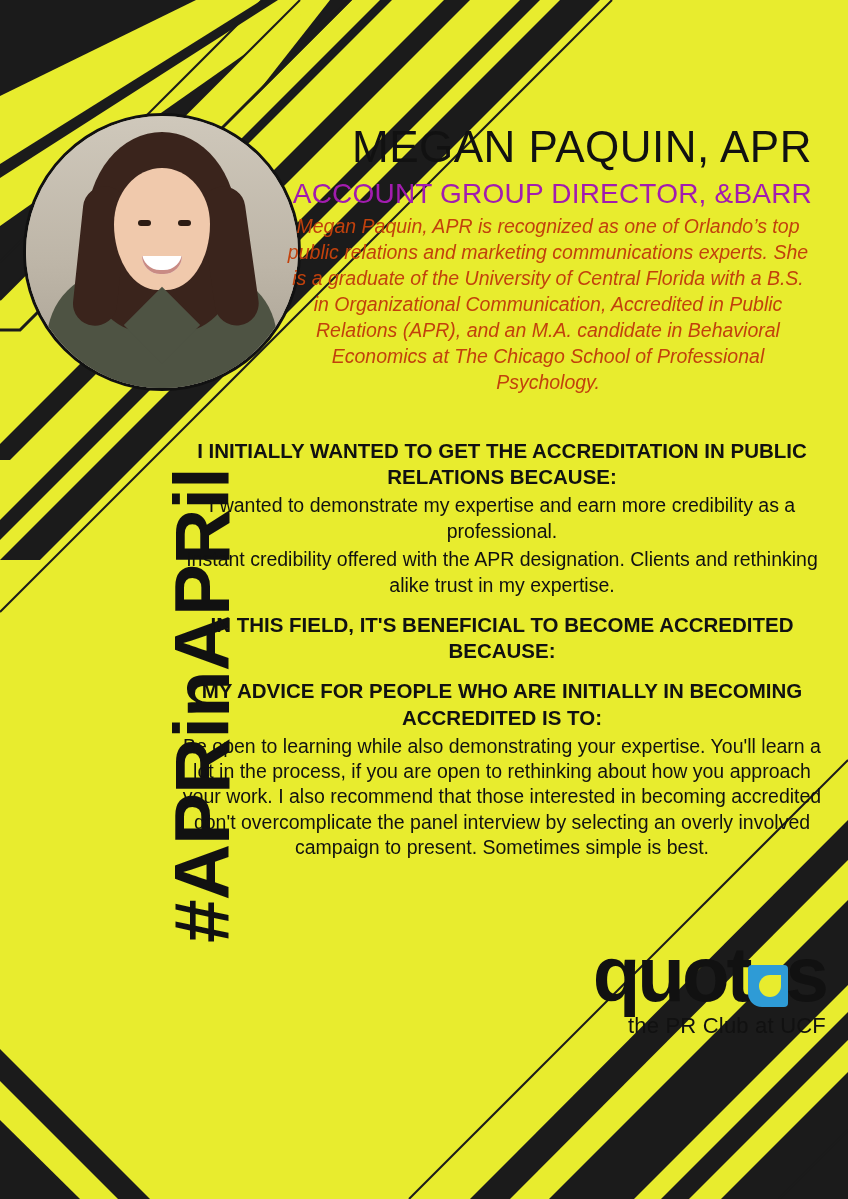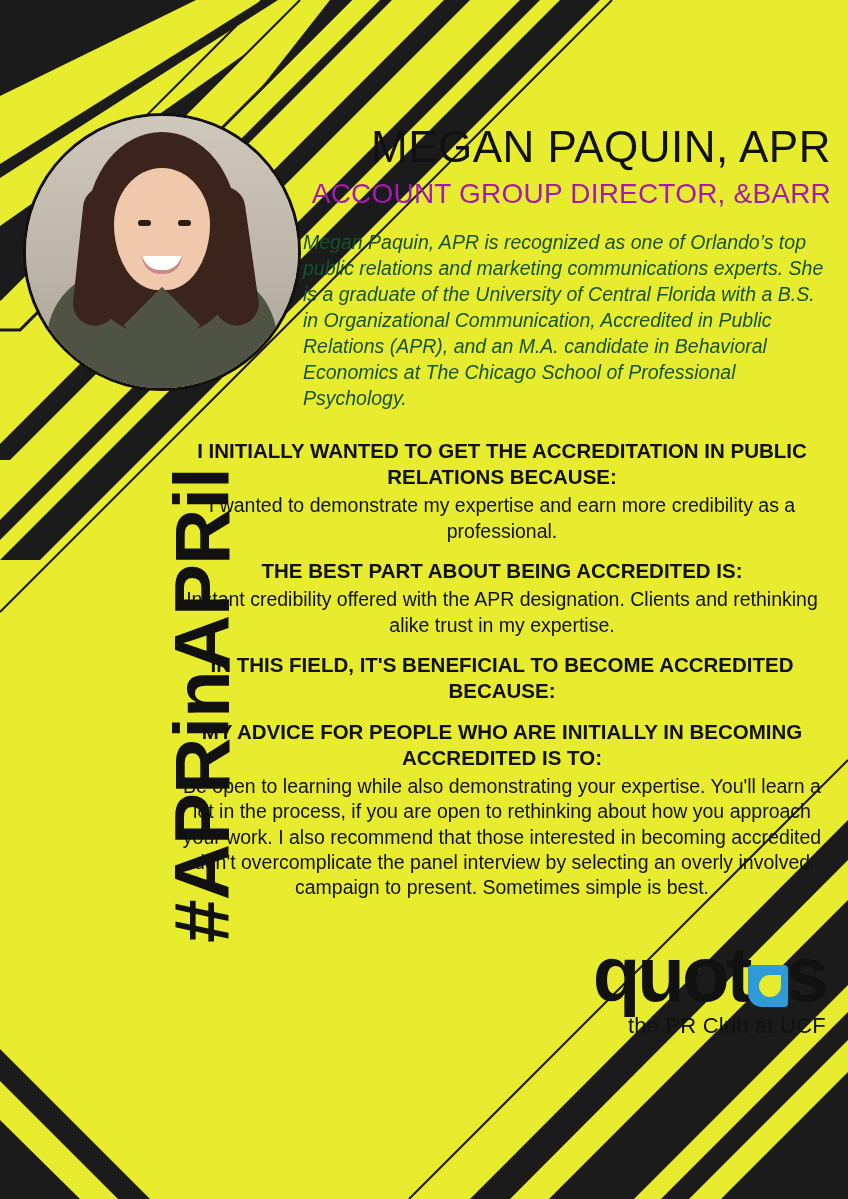--- a/index.html
+++ b/index.html
@@ -133,21 +133,21 @@
     top: 160px;
     transform: translateX(-50%);
     width: 50px;
     height: 46px;
     background: #e2b896;
   }
 
   
   .header-block {
     position: absolute;
-    left: 303px;
+    left: 284px;
     top: 124px;
     width: 528px;
     text-align: right;
   }
   .name {
     font-size: 44px;
     letter-spacing: 0.5px;
     font-weight: 400;
     color: #111111;
     line-height: 1.05;
@@ -155,26 +155,26 @@
   }
   .role {
     margin-top: 8px;
     font-size: 28px;
     font-weight: 400;
     color: #a21caf;
     letter-spacing: 0.2px;
     white-space: nowrap;
   }
   .bio {
-    margin-top: 20px;
+    margin-top: 4px;
     font-size: 19.5px;
     line-height: 1.33;
     font-style: italic;
-    color: #14532d;
-    text-align: left;
+    color: #c2410c;
+    text-align: center;
   }
 
   
   .hashtag {
     position: absolute;
     left: -78px;
     top: 660px;
     width: 560px;
     transform: rotate(-90deg);
     transform-origin: center center;
@@ -337,21 +337,20 @@
     </div>
 
     <div class="hashtag">#APRinAPRil</div>
 
     <div class="qa-area">
       <div class="qa-item">
         <div class="q">I INITIALLY WANTED TO GET THE ACCREDITATION IN PUBLIC RELATIONS BECAUSE:</div>
         <div class="a">I wanted to demonstrate my expertise and earn more credibility as a professional.</div>
       </div>
       <div class="qa-item">
-        <div class="q">THE BEST PART ABOUT BEING ACCREDITED IS:</div>
         <div class="a">Instant credibility offered with the APR designation. Clients and rethinking alike trust in my expertise.</div>
       </div>
       <div class="qa-item">
         <div class="q">IN THIS FIELD, IT'S BENEFICIAL TO BECOME ACCREDITED BECAUSE:</div>
       </div>
       <div class="qa-item">
         <div class="q">MY ADVICE FOR PEOPLE WHO ARE INITIALLY IN BECOMING ACCREDITED IS TO:</div>
         <div class="a">Be open to learning while also demonstrating your expertise. You'll learn a lot in the process, if you are open to rethinking about how you approach your work. I also recommend that those interested in becoming accredited don't overcomplicate the panel interview by selecting an overly involved campaign to present. Sometimes simple is best.</div>
       </div>
     </div>

